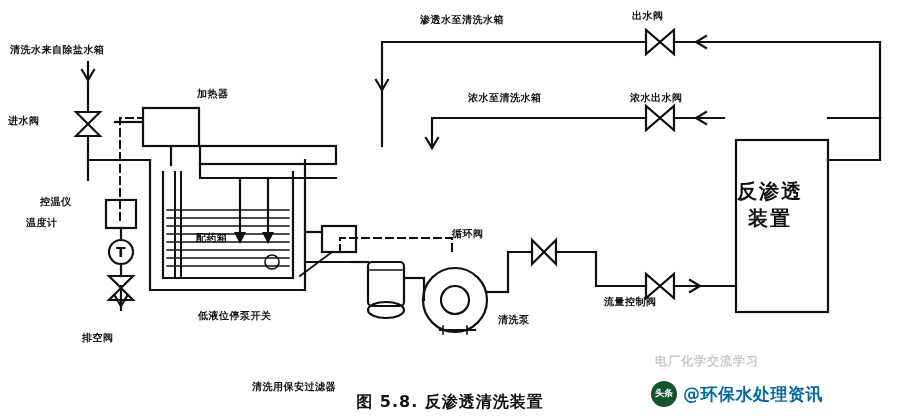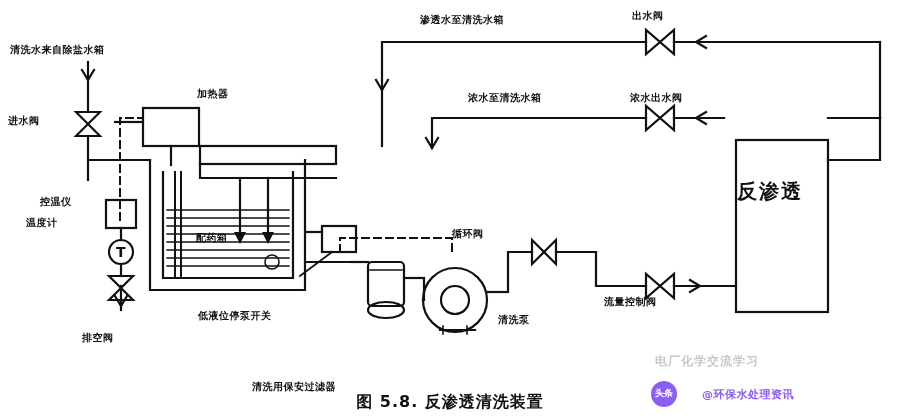--- a/index.html
+++ b/index.html
@@ -72,37 +72,36 @@
     left: 651px;
     top: 381px;
     display: flex;
     align-items: center;
     gap: 6px;
   }
   #toutiao-badge .tt-logo {
     width: 26px;
     height: 26px;
     border-radius: 50%;
-    background: #8b5cf6;
+    background: #14532d;
     color: #ffffff;
     font-size: 9px;
     font-weight: 700;
     display: flex;
     align-items: center;
     justify-content: center;
     line-height: 1.05;
     text-align: center;
     letter-spacing: 0;
   }
   #toutiao-badge .tt-text {
-    font-size: 11px;
-    color: #8b5cf6;
+    font-size: 17px;
+    color: #0369a1;
     font-weight: 700;
     letter-spacing: 0.5px;
-    margin-left: 19px;
   }
 </style>
 </head>
 <body>
 
 <div id="root">
 
   <svg id="diagram-svg" viewBox="0 0 900 420">
     <defs>
       <marker id="arrowL" viewBox="0 0 10 10" refX="9" refY="5" markerWidth="7" markerHeight="7" orient="auto-start-reverse">
@@ -247,20 +246,21 @@
   <div class="lbl sz16" style="left:452px; top:228px;">循环阀</div>
   <div class="lbl sz16" style="left:604px; top:296px;">流量控制阀</div>
 
   <div class="lbl sz16" style="left:420px; top:14px;">渗透水至清洗水箱</div>
   <div class="lbl sz16" style="left:468px; top:92px;">浓水至清洗水箱</div>
   <div class="lbl sz16" style="left:632px; top:10px;">出水阀</div>
   <div class="lbl sz16" style="left:630px; top:92px;">浓水出水阀</div>
 
   <div id="ro-text">
     <div>反渗透</div>
+    <div>装置</div>
   </div>
 
   <div class="caption">图 5.8. 反渗透清洗装置</div>
 
   <div id="watermark">电厂化学交流学习</div>
 
   <div id="toutiao-badge">
     <div class="tt-logo">头条</div>
     <div class="tt-text">@环保水处理资讯</div>
   </div>

